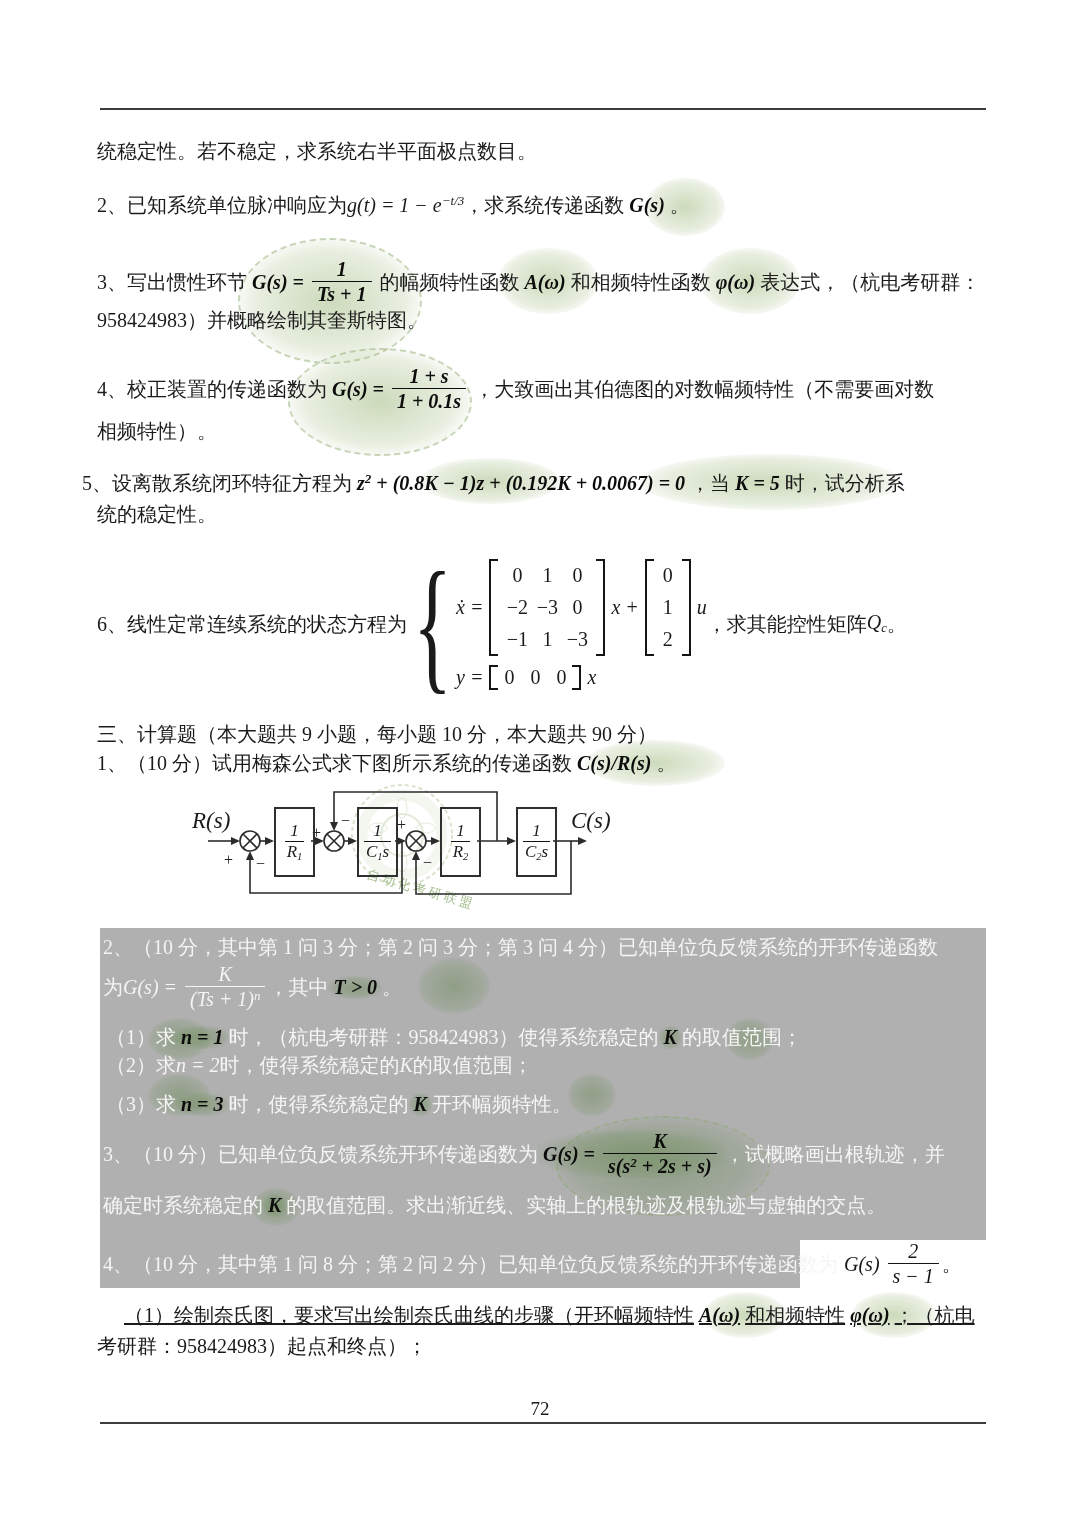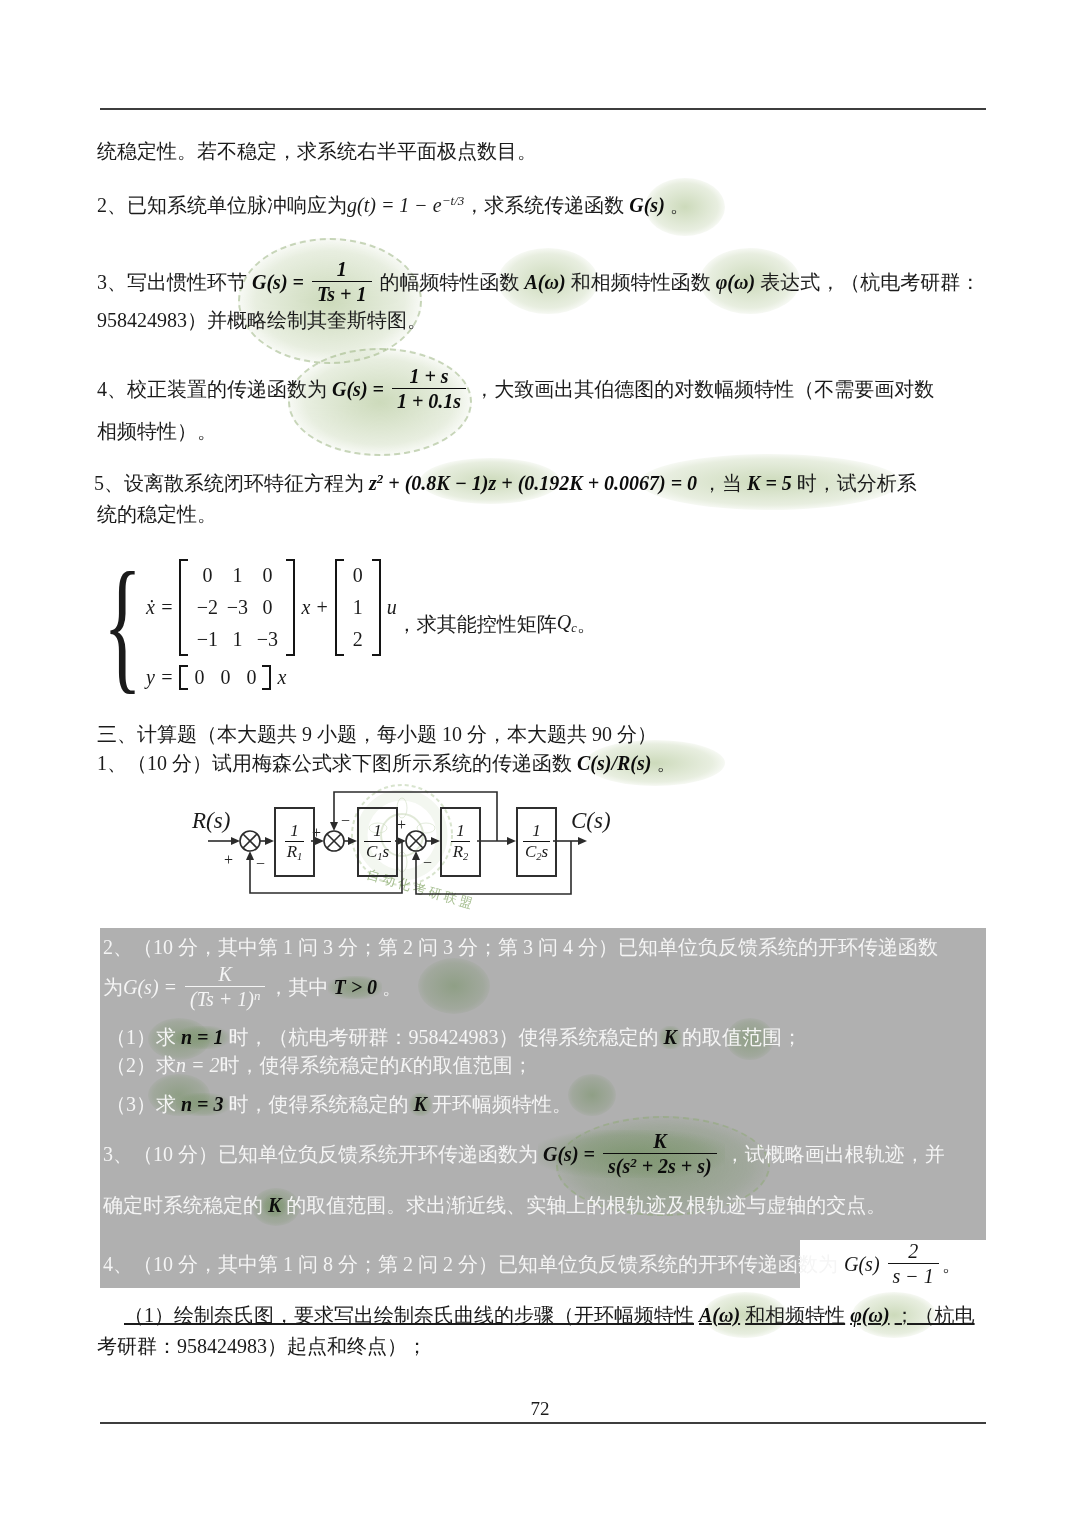--- a/index.html
+++ b/index.html
@@ -102,30 +102,31 @@
       <span>G(s) =</span>
       <span class="frac">
           <span class="fn">1 + s</span>
           <span class="fd">1 + 0.1s</span>
         </span>
     </span>
     <span>，大致画出其伯德图的对数幅频特性（不需要画对数</span>
   </div>
   <div class="line" style="left:97px;top:417px;">相频特性）。</div>
 
-  <div class="row" style="left:94px;top:466px;height:34px;">
+  <div class="row" style="left:82px;top:466px;height:34px;">
     <span>5、设离散系统闭环特征方程为</span>
     <span class="stamp plain"><span>z</span><span class="sup">2</span><span> + (0.8K − 1)z + (0.192K + 0.0067) = 0</span></span>
     <span>，当</span>
     <span class="stamp plain">K = 5</span>
     <span>时，试分析系</span>
   </div>
   <div class="line" style="left:97px;top:500px;">统的稳定性。</div>
 
   <div class="row" style="left:97px;top:548px;height:152px;">
+    <span>6、线性定常连续系统的状态方程为</span>
     <span class="brace">{</span>
     <span class="sys">
       <span class="mrow">
         <span class="it">ẋ =</span>
         <span class="mwrap">
           <span class="mb mbl"></span>
           <span class="mgrid">
             <span>0</span>
               <span>1</span>
               <span>0</span>

